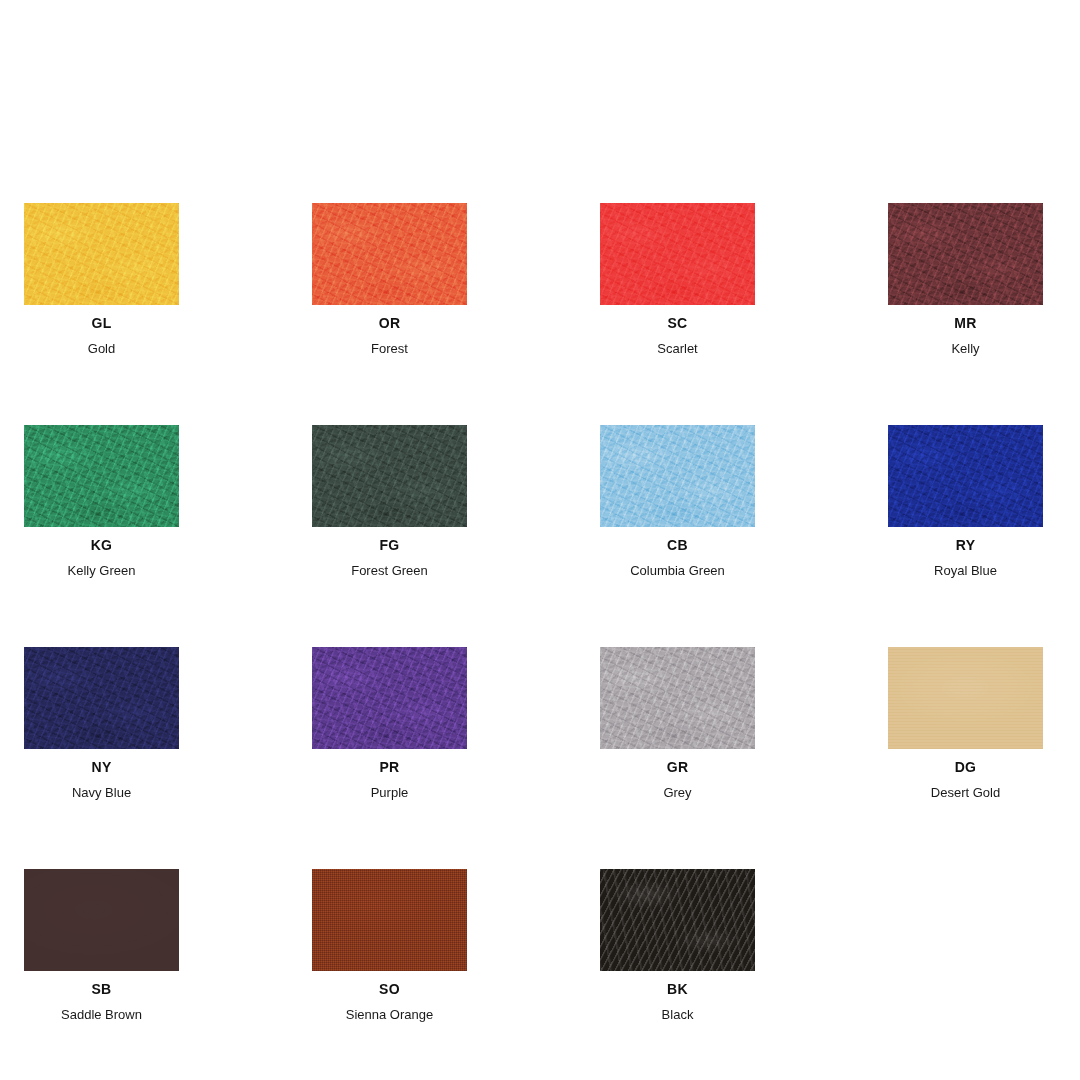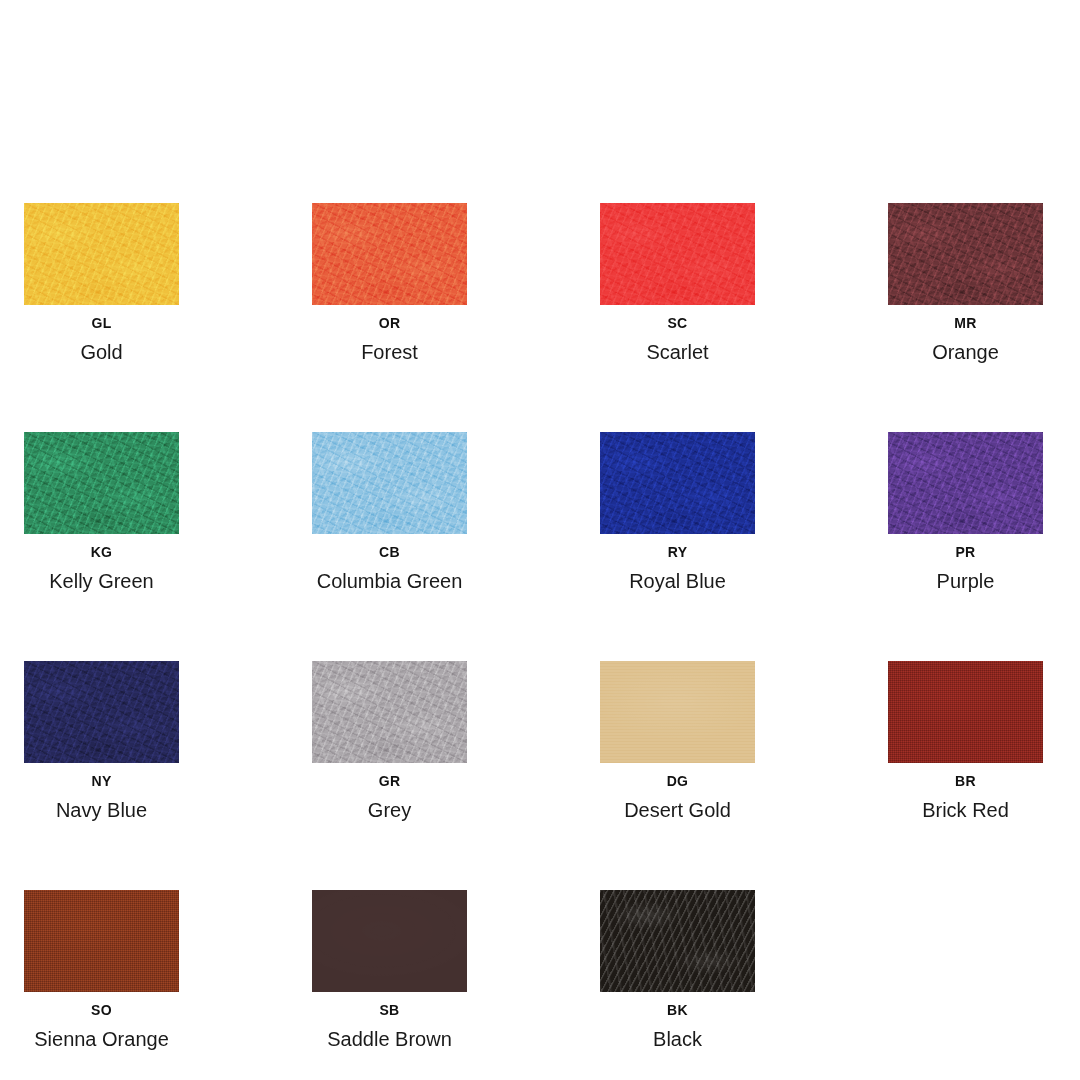--- a/index.html
+++ b/index.html
@@ -122,21 +122,21 @@
     font-size: 14px;
     line-height: 1;
     letter-spacing: 0.3px;
     margin-top: 11px;
     color: #111111;
   }
 
   .swatch-name {
     display: block;
     text-align: center;
-    font-size: 20px;
+    font-size: 13px;
     line-height: 1;
     margin-top: 12px;
     color: #1a1a1a;
     white-space: nowrap;
   }
 </style>
 </head>
 <body>
 
 <div id="swatch-chart" style="background-color: rgb(255, 255, 255);">
@@ -164,105 +164,105 @@
         </div>
       <span class="swatch-code">SC</span>
       <span class="swatch-name">Scarlet</span>
     </div>
 
     <div class="swatch-cell">
       <div class="swatch-chip" style="background-color: rgb(107, 52, 56);">
           <span class="tex tex-crinkle"></span>
         </div>
       <span class="swatch-code">MR</span>
-      <span class="swatch-name">Orange</span>
+      <span class="swatch-name">Kelly</span>
     </div>
 
     <div class="swatch-cell">
       <div class="swatch-chip" style="background-color: rgb(46, 139, 93);">
           <span class="tex tex-crinkle"></span>
         </div>
       <span class="swatch-code">KG</span>
       <span class="swatch-name">Kelly Green</span>
     </div>
 
+    <div class="swatch-cell">
+      <div class="swatch-chip" style="background-color: rgb(59, 74, 67);">
+          <span class="tex tex-crinkle"></span>
+        </div>
+      <span class="swatch-code">FG</span>
+      <span class="swatch-name">Forest Green</span>
+    </div>
 
     <div class="swatch-cell">
       <div class="swatch-chip" style="background-color: rgb(143, 196, 227);">
           <span class="tex tex-crinkle"></span>
         </div>
       <span class="swatch-code">CB</span>
       <span class="swatch-name">Columbia Green</span>
     </div>
 
     <div class="swatch-cell">
       <div class="swatch-chip" style="background-color: rgb(28, 46, 148);">
           <span class="tex tex-crinkle"></span>
         </div>
       <span class="swatch-code">RY</span>
       <span class="swatch-name">Royal Blue</span>
     </div>
 
     <div class="swatch-cell">
+      <div class="swatch-chip" style="background-color: rgb(38, 40, 90);">
+          <span class="tex tex-crinkle"></span>
+        </div>
+      <span class="swatch-code">NY</span>
+      <span class="swatch-name">Navy Blue</span>
+    </div>
+
+    <div class="swatch-cell">
       <div class="swatch-chip" style="background-color: rgb(91, 58, 142);">
           <span class="tex tex-crinkle"></span>
         </div>
       <span class="swatch-code">PR</span>
       <span class="swatch-name">Purple</span>
     </div>
 
     <div class="swatch-cell">
-      <div class="swatch-chip" style="background-color: rgb(38, 40, 90);">
-          <span class="tex tex-crinkle"></span>
-        </div>
-      <span class="swatch-code">NY</span>
-      <span class="swatch-name">Navy Blue</span>
-    </div>
-
-    <div class="swatch-cell">
       <div class="swatch-chip" style="background-color: rgb(171, 167, 171);">
           <span class="tex tex-crinkle"></span>
         </div>
       <span class="swatch-code">GR</span>
       <span class="swatch-name">Grey</span>
     </div>
 
     <div class="swatch-cell">
       <div class="swatch-chip" style="background-color: rgb(222, 193, 142);">
           <span class="tex tex-smooth"></span>
         </div>
       <span class="swatch-code">DG</span>
       <span class="swatch-name">Desert Gold</span>
     </div>
 
-    <div class="swatch-cell">
-      <div class="swatch-chip" style="background-color: rgb(143, 40, 32);">
-          <span class="tex tex-weave"></span>
-        </div>
-      <span class="swatch-code">BR</span>
-      <span class="swatch-name">Brick Red</span>
+
+    <div class="swatch-cell">
+      <div class="swatch-chip" style="background-color: rgb(68, 48, 47);">
+          <span class="tex tex-flat"></span>
+        </div>
+      <span class="swatch-code">SB</span>
+      <span class="swatch-name">Saddle Brown</span>
     </div>
 
     <div class="swatch-cell">
       <div class="swatch-chip" style="background-color: rgb(138, 58, 30);">
           <span class="tex tex-weave"></span>
         </div>
       <span class="swatch-code">SO</span>
       <span class="swatch-name">Sienna Orange</span>
     </div>
 
     <div class="swatch-cell">
-      <div class="swatch-chip" style="background-color: rgb(68, 48, 47);">
-          <span class="tex tex-flat"></span>
-        </div>
-      <span class="swatch-code">SB</span>
-      <span class="swatch-name">Saddle Brown</span>
-    </div>
-
-    <div class="swatch-cell">
       <div class="swatch-chip" style="background-color: rgb(30, 26, 22);">
           <span class="tex tex-coarse"></span>
         </div>
       <span class="swatch-code">BK</span>
       <span class="swatch-name">Black</span>
     </div>
 
   </div>
 </div>
 

